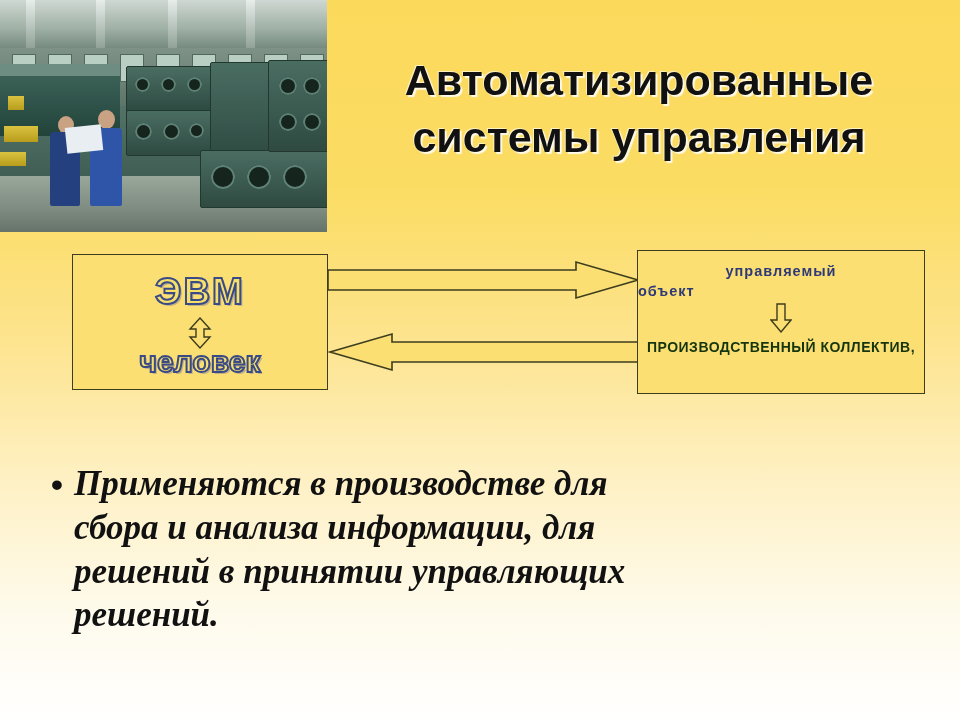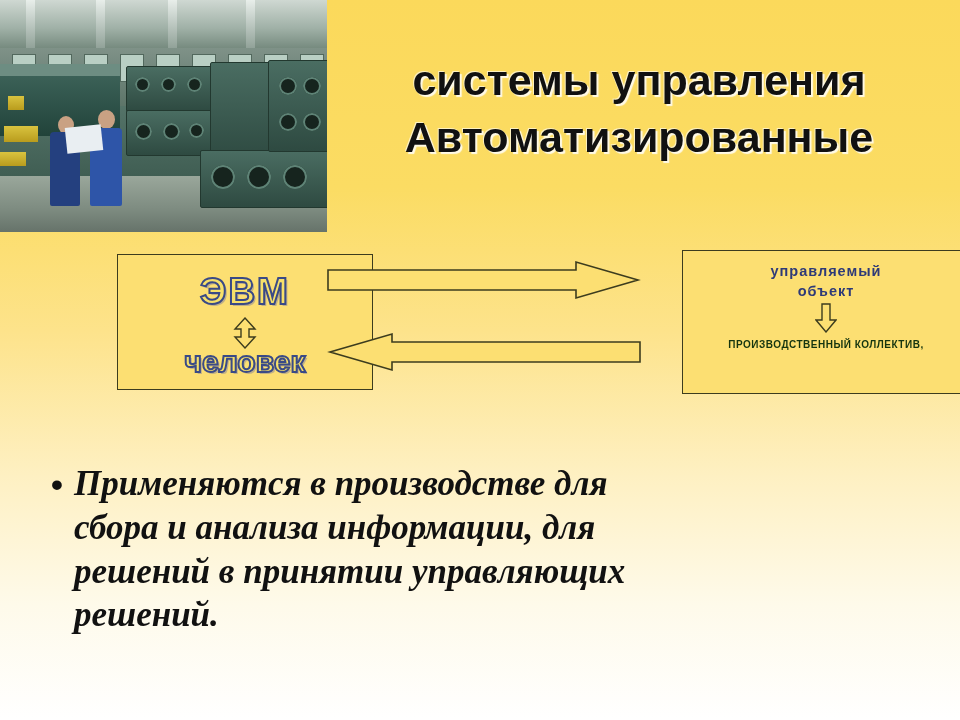--- a/index.html
+++ b/index.html
@@ -93,21 +93,20 @@
   #diagram {
     position: absolute;
     left: 0; top: 236px;
     width: 960px; height: 175px;
   }
   .box {
     position: absolute;
     background: #fcdf72;
     border: 1.5px solid #3c3c1e;
     box-sizing: border-box;
-    margin-left: 45px;
   }
   #box-left { left: 72px; top: 18px; width: 256px; height: 136px; }
   #box-right { left: 637px; top: 14px; width: 288px; height: 144px; }
 
   .evm-text {
     position: absolute;
     left: 0; right: 0;
     top: 16px;
     text-align: center;
     font-family: "Liberation Sans", sans-serif;
@@ -139,34 +138,33 @@
   .r-line1 {
     position: absolute; left: 0; right: 0; top: 12px;
     text-align: center;
     font-family: "Liberation Sans", sans-serif;
     font-weight: bold; font-size: 14.5px;
     color: #2e3a78;
     letter-spacing: 1px;
   }
   .r-line2 {
     position: absolute; left: 0; right: 0; top: 32px;
-    text-align: center;
     font-family: "Liberation Sans", sans-serif;
     font-weight: bold; font-size: 14.5px;
     color: #2e3a78;
     letter-spacing: 1px;
   }
   .r-down {
     position: absolute; left: 50%; transform: translateX(-50%); top: 52px;
   }
   .r-line3 {
     position: absolute; left: 0; right: 0; top: 88px;
     text-align: center;
     font-family: "Liberation Sans", sans-serif;
-    font-weight: bold; font-size: 10px;
+    font-weight: bold; font-size: 14px;
     color: #15350f;
     letter-spacing: 0.5px;
   }
   .r-line4 {
     position: absolute; left: 0; right: 0; top: 108px;
     text-align: center;
     font-family: "Liberation Sans", sans-serif;
     font-weight: bold; font-size: 14.5px;
     color: #15350f;
     letter-spacing: 0.5px;
@@ -256,22 +254,22 @@
     <div class="ph-worker-body" style="left:50px;top:132px;width:30px;height:74px;background:#24407f"></div>
     <div class="ph-worker-head" style="left:98px;top:110px;width:17px;height:19px"></div>
     <div class="ph-worker-body" style="left:90px;top:128px;width:32px;height:78px;background:#2e55a8"></div>
     <div class="ph-paper" style="left:66px;top:126px;width:36px;height:26px"></div>
 
     <div class="ph-crate" style="left:0px;top:152px;width:26px;height:14px;"></div>
     <div class="ph-crate" style="left:8px;top:96px;width:16px;height:14px;"></div>
   </div>
 
   <div id="title">
+    <div>Автоматизированные</div>
     <div>системы управления</div>
-    <div>Автоматизированные</div>
   </div>
 
   <div id="diagram">
 
     <div class="box" id="box-left">
       <div class="evm-text">ЭВМ</div>
       <div class="dbl-arrow">
         <svg width="26" height="32" viewBox="0 0 26 32" aria-hidden="true">
           <polygon points="13,1 23,12 17,12 17,20 23,20 13,31 3,20 9,20 9,12 3,12" fill="#fcdf72" stroke="#3c3c1e" stroke-width="1.4"></polygon>
         </svg>

